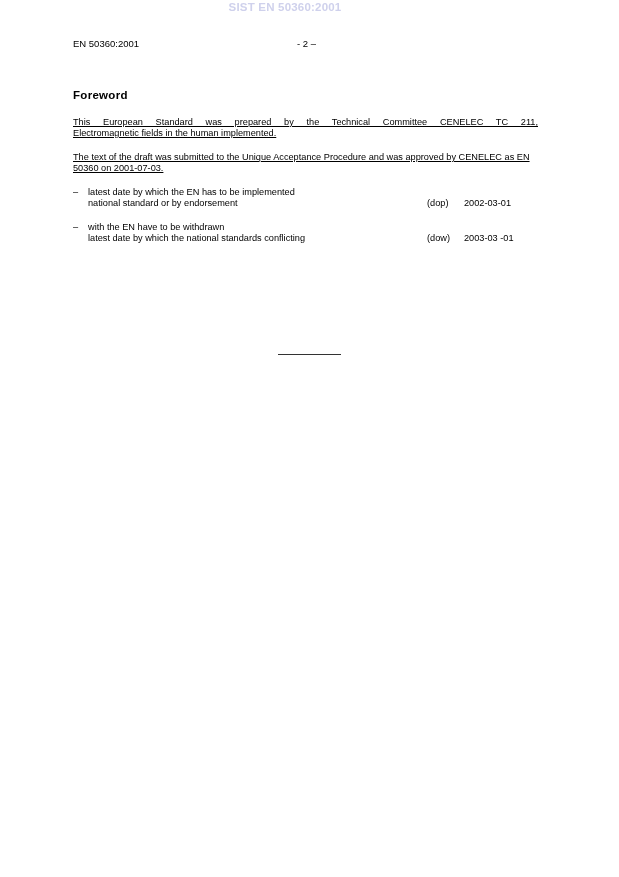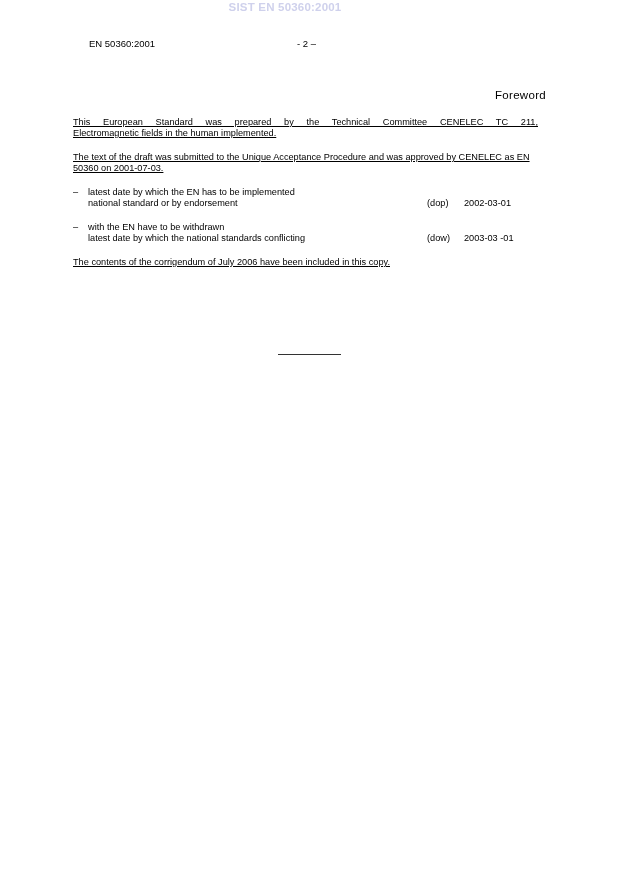--- a/index.html
+++ b/index.html
@@ -30,39 +30,39 @@
     .page-header {
       position: absolute;
       top: 38px;
       left: 73px;
       width: 472px;
       font-size: 9.5px;
       line-height: 12px;
     }
     .page-header .doc-id {
       position: absolute;
-      left: 16px;
+      left: 0;
       top: 0;
     }
     .page-header .page-number {
       position: absolute;
       left: 224px;
       top: 0;
     }
     .content {
       position: absolute;
       left: 73px;
       top: 88px;
       width: 473px;
       font-size: 9.2px;
       line-height: 11px;
     }
     .title {
-      text-align: right;
-      font-weight: normal;
+      text-align: left;
+      font-weight: bold;
       font-size: 11.5px;
       line-height: 14px;
       margin: 0 0 15px 0;
       letter-spacing: 0.3px;
     }
     .para {
       margin: 0 8px 13px 0;
       text-decoration: underline;
     }
     .justify-line {
@@ -132,16 +132,15 @@
   </div>
 
   <div class="date-item">
     <span class="dash">–</span>
     <span class="desc-line">with the EN have to be withdrawn</span>
     <span class="desc-line">latest date by which the national standards conflicting</span>
     <span class="code">(dow)</span>
     <span class="date">2003-03 -01</span>
   </div>
 
-  <div class="para">The contents of the corrigendum of July 2006 have been included in this copy.</div>
 </div>
 
 <div class="end-rule"></div>
 
 </body></html>

